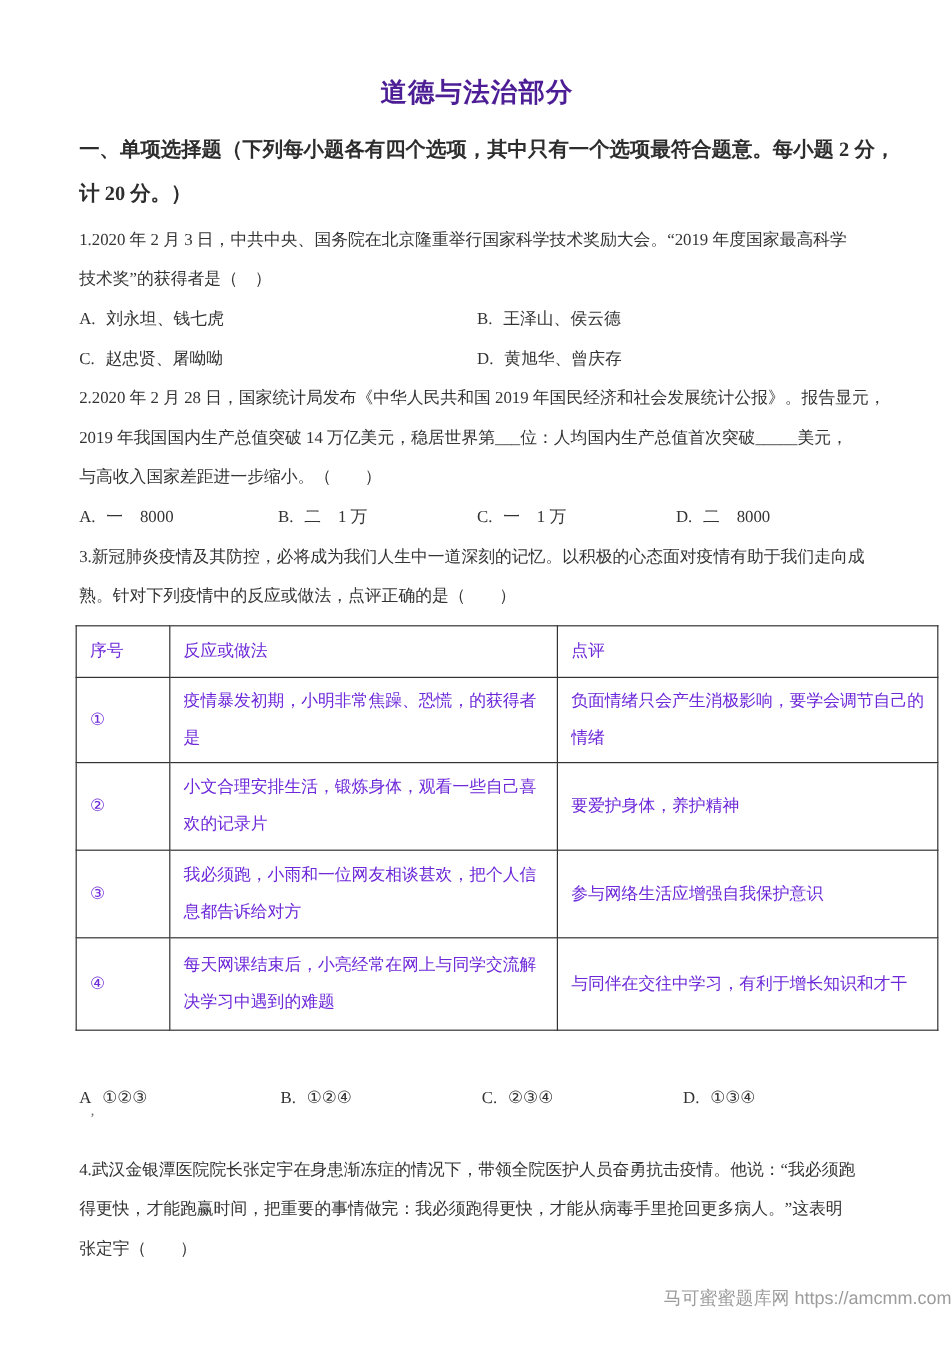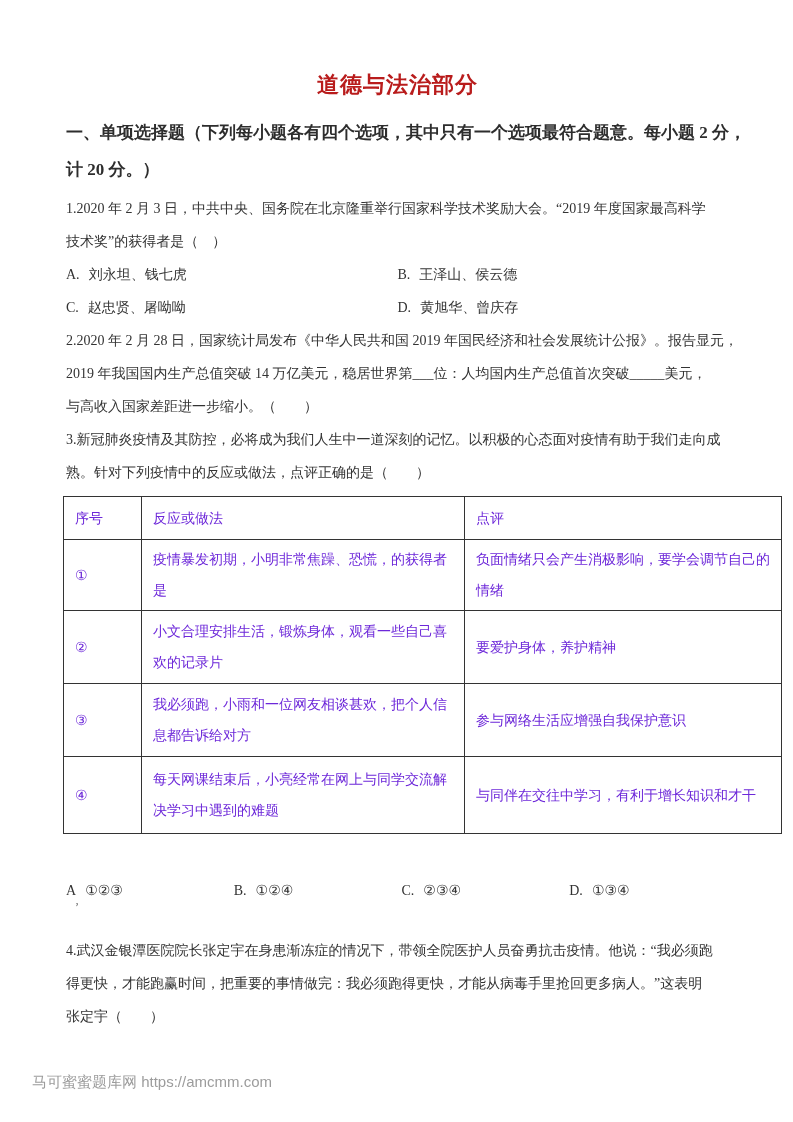--- a/index.html
+++ b/index.html
@@ -12,26 +12,26 @@
     color: #333333;
     overflow: hidden;
   }
   .content {
     position: absolute;
     left: 66px;
     right: 64px;
     top: 56px;
   }
   .title {
-    margin: 12px;
+    margin: 4px;
     font-size: 22px;
     font-weight: bold;
     text-align: center;
     line-height: 34px;
-    color: #b91c1c;
+    color: #4c1d95;
     letter-spacing: 1px;
   }
   .heading { margin-top: 12px; }
   .heading .hline {
     font-size: 17px;
     font-weight: bold;
     line-height: 37px;
     color: #2d2d2d;
     white-space: nowrap;
   }
@@ -83,21 +83,21 @@
     font-size: 12px;
     color: #666666;
     line-height: 12px;
   }
   .q4 { margin-top: 27px; }
   .footer {
     position: absolute;
     left: 0;
     right: 0;
     bottom: 30px;
-    text-align: left;
+    text-align: right;
     font-family: "Liberation Sans", "DejaVu Sans", sans-serif;
     font-size: 15px;
     color: #9c9c9c;
     padding-left: 32px;
   }
 </style>
 </head>
 <body>
 
 <div class="page">
@@ -128,20 +128,34 @@
         <div class="opt">
           <span class="olabel">D.</span><span>黄旭华、曾庆存</span>
         </div>
       </div>
     </div>
 
     <div class="q q2">
       <div class="pline">2.2020 年 2 月 28 日，国家统计局发布《中华人民共和国 2019 年国民经济和社会发展统计公报》。报告显元，</div>
       <div class="pline">2019 年我国国内生产总值突破 14 万亿美元，稳居世界第___位：人均国内生产总值首次突破_____美元，</div>
       <div class="pline">与高收入国家差距进一步缩小。（　　）</div>
+      <div class="opts cols4">
+        <div class="opt">
+          <span class="olabel">A.</span><span>一　8000</span>
+        </div>
+        <div class="opt">
+          <span class="olabel">B.</span><span>二　1 万</span>
+        </div>
+        <div class="opt">
+          <span class="olabel">C.</span><span>一　1 万</span>
+        </div>
+        <div class="opt">
+          <span class="olabel">D.</span><span>二　8000</span>
+        </div>
+      </div>
     </div>
 
     <div class="q q3">
       <div class="pline">3.新冠肺炎疫情及其防控，必将成为我们人生中一道深刻的记忆。以积极的心态面对疫情有助于我们走向成</div>
       <div class="pline">熟。针对下列疫情中的反应或做法，点评正确的是（　　）</div>
 
       <table class="qtable">
         <tbody>
             <tr class="hrow">
           <th class="c1">序号</th>

